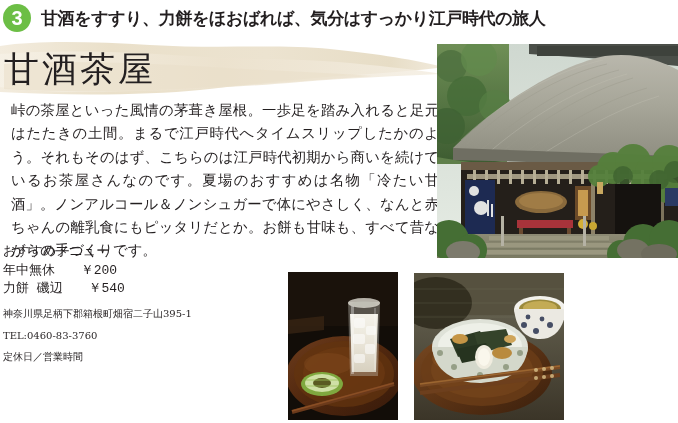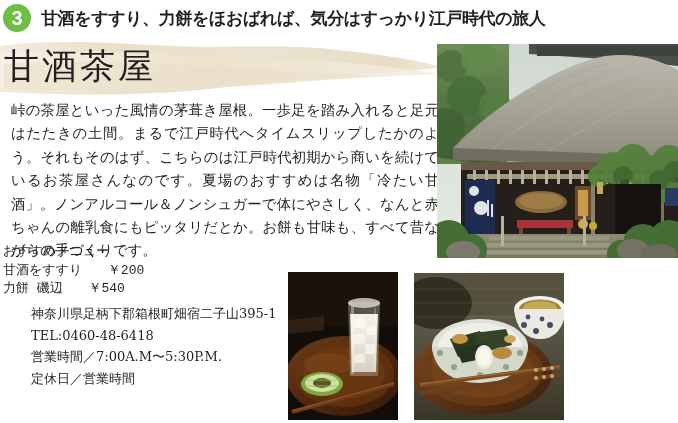--- a/index.html
+++ b/index.html
@@ -62,21 +62,21 @@
   #title-block {
     position: absolute;
     left: 4px; top: 52px;
     width: 300px;
   }
   #shop-title {
     font-size: 35px;
     letter-spacing: 3px;
     line-height: 1;
     color: #231f20;
-    font-family: Liberation Mono, monospace;
+    font-family: Liberation Serif, serif;
   }
 
   
   #body-copy {
     position: absolute;
     left: 11px; top: 99px;
     width: 428px;
     font-size: 14.4px;
     line-height: 23.4px;
     letter-spacing: -0.1px;
@@ -93,25 +93,24 @@
     width: 280px;
     font-size: 13px;
     line-height: 18.6px;
     color: #231f20;
     font-family: Liberation Mono, monospace;
   }
   #info-block {
     position: absolute;
     left: 3px; top: 303px;
     width: 290px;
-    font-size: 13px;
+    font-size: 10px;
     line-height: 21.5px;
     color: #231f20;
     font-family: "DejaVu Serif", "Liberation Serif", serif;
-    margin-left: 28px;
   }
   .info-line { white-space: nowrap; }
 
   
   .photo {
     position: absolute;
     overflow: hidden;
     background: #2a2b22;
   }
   #photo-exterior {
@@ -167,35 +166,34 @@
   <div id="shop-title">甘酒茶屋</div>
 </div>
 
 <div id="body-copy">
   <p>峠の茶屋といった風情の茅葺き屋根。一歩足を踏み入れると足元はたたきの土間。まるで江戸時代へタイムスリップしたかのよう。それもそのはず、こちらのは江戸時代初期から商いを続けているお茶屋さんなのです。夏場のおすすめは名物「冷たい甘酒」。ノンアルコール＆ノンシュガーで体にやさしく、なんと赤ちゃんの離乳食にもピッタリだとか。お餅も甘味も、すべて昔ながらの手づくりです。</p>
 </div>
 
 <div id="menu-block">
   <div>おすすめメニュー</div>
   <div>
-    <span>甘酒をすすり</span>
+    <span>年中無休</span>
     <span style="display:inline-block;width:10px"></span>
     <span>￥200</span>
   </div>
   <div>
     <span>力餅 磯辺</span>
     <span style="display:inline-block;width:10px"></span>
     <span>￥540</span>
   </div>
 </div>
 
 <div id="info-block">
   <div class="info-line">神奈川県足柄下郡箱根町畑宿二子山395-1</div>
-  <div class="info-line">TEL:0460-48-6418</div>
-  <div class="info-line">営業時間／7:00A.M〜5:30P.M.</div>
+  <div class="info-line">TEL:0460-83-3760</div>
   <div class="info-line">定休日／営業時間</div>
 </div>
 
 <div class="photo" id="photo-exterior">
   <svg viewBox="0 0 241 214" preserveAspectRatio="none" aria-hidden="true">
     <defs>
       <linearGradient id="skyG" x1="0" y1="0" x2="0" y2="1">
         <stop offset="0%" stop-color="#cfd8d0"></stop>
           <stop offset="100%" stop-color="#e6ece4"></stop>
       </linearGradient>

